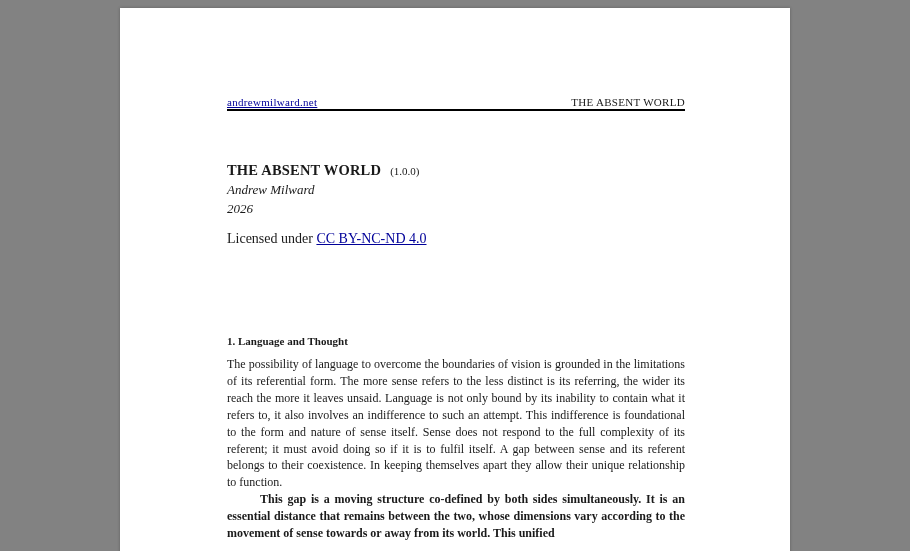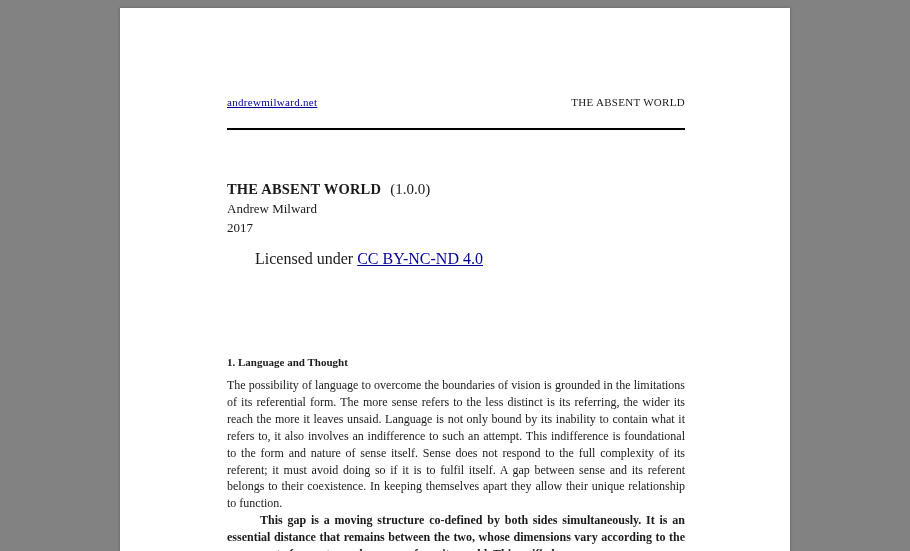--- a/index.html
+++ b/index.html
@@ -21,53 +21,53 @@
     background: #ffffff;
     box-sizing: border-box;
     padding: 88px 105px 60px 107px;
     box-shadow: 0 0 3px rgba(0,0,0,0.25);
   }
   .doc-header {
     display: flex;
     justify-content: space-between;
     align-items: baseline;
     border-bottom: 2px solid #000000;
-    padding-bottom: 20px;
+    padding-bottom: 1px;
     font-size: 11px;
     letter-spacing: 0.3px;
   }
   .doc-header a {
     color: #000099;
     text-decoration: underline;
   }
   .running-title {
     color: #1a1a1a;
   }
   .title-block {
     margin-top: 50px;
   }
   .doc-title {
     font-size: 14.5px;
     font-weight: bold;
     letter-spacing: 0.2px;
   }
   .doc-version {
-    font-size: 15px;
+    font-size: 11px;
     font-weight: normal;
     margin-left: 5px;
   }
   .byline, .year {
     font-size: 13px;
     line-height: 17px;
     margin-top: 2px;
+    font-style: italic;
   }
   .license-line {
     margin-top: 14px;
-    font-size: 16px;
-    margin-left: 28px;
+    font-size: 14px;
   }
   .license-line a {
     color: #000099;
     text-decoration: underline;
   }
   .section-heading {
     margin-top: 88px;
     font-size: 11px;
     font-weight: bold;
   }
@@ -96,21 +96,21 @@
       <a href="#">andrewmilward.net</a>
       <span class="running-title">THE ABSENT WORLD</span>
     </div>
 
     <div class="title-block">
       <div>
         <span class="doc-title">THE ABSENT WORLD</span>
         <span class="doc-version">(1.0.0)</span>
       </div>
       <div class="byline">Andrew Milward</div>
-      <div class="year">2017</div>
+      <div class="year">2026</div>
       <div class="license-line">
         <span>Licensed under</span>
         <a href="#">CC BY-NC-ND 4.0</a>
       </div>
     </div>
 
     <div class="section-heading">1. Language and Thought</div>
 
     <div class="body-text">
       <p>The possibility of language to overcome the boundaries of vision is grounded in the limitations of its referential form. The more sense refers to the less distinct is its referring, the wider its reach the more it leaves unsaid. Language is not only bound by its inability to contain what it refers to, it also involves an indifference to such an attempt. This indifference is foundational to the form and nature of sense itself. Sense does not respond to the full complexity of its referent; it must avoid doing so if it is to fulfil itself. A gap between sense and its referent belongs to their coexistence. In keeping themselves apart they allow their unique relationship to function.</p>

